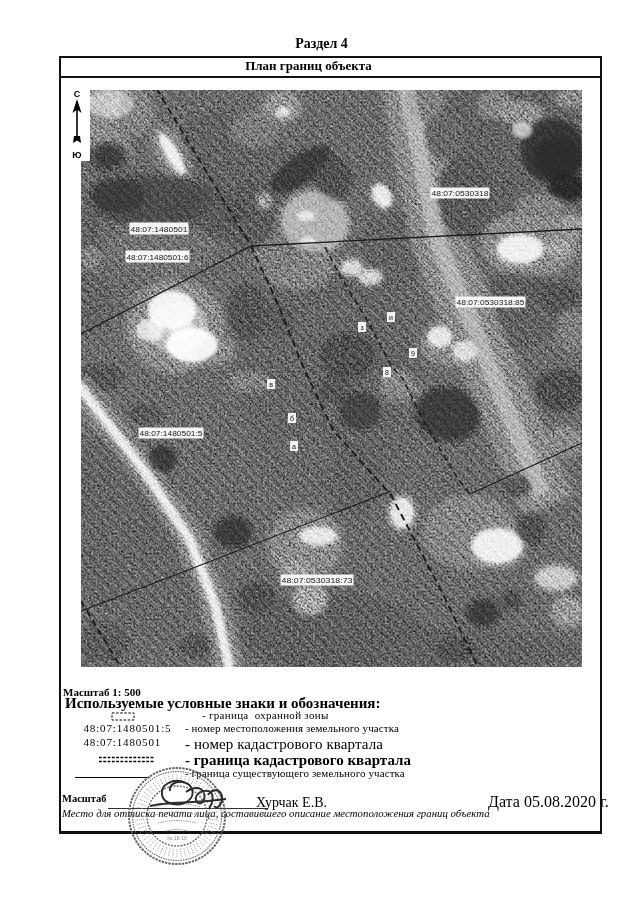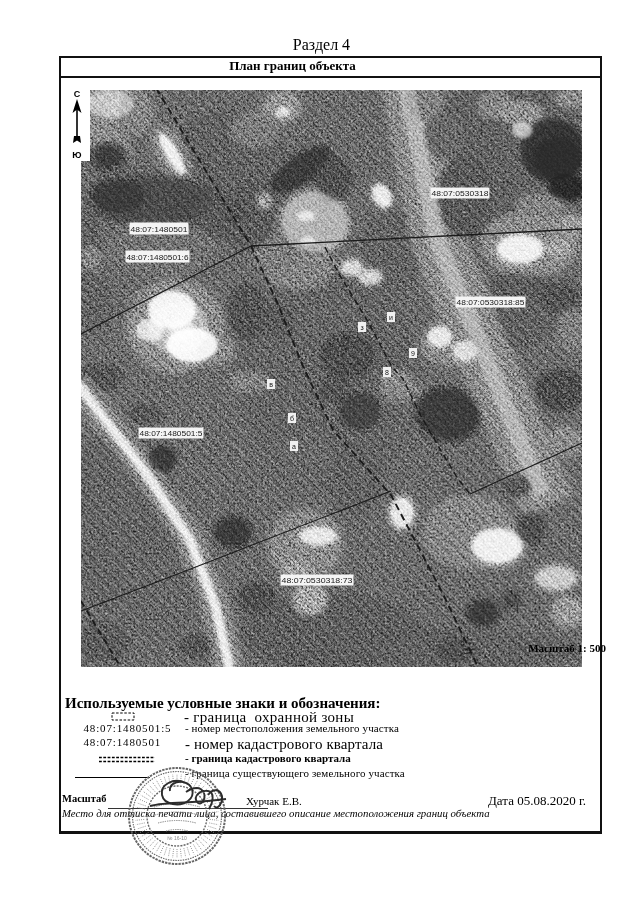--- a/index.html
+++ b/index.html
@@ -1,24 +1,24 @@
 <!DOCTYPE html>
 <html><head><meta charset="utf-8">
 <style>
 html,body{margin:0;padding:0;background:#fff;width:640px;height:905px;overflow:hidden}
 body{font-family:"Liberation Serif",serif;position:relative;color:#000}
 .abs{position:absolute}
 </style></head>
 <body>
 
-<div class="abs" style="left:50px;top:36px;width:543px;text-align:center;font-weight:normal;font-size:16px">Раздел 4</div>
+<div class="abs" style="left:50px;top:36px;width:543px;text-align:center;font-weight:bold;font-size:14px">Раздел 4</div>
 
 <div class="abs" style="left:59px;top:56px;width:539px;height:773px;border:2px solid #111;border-bottom-width:3px"></div>
 
-<div class="abs" style="left:61px;top:58px;width:463px;text-align:center;font-weight:bold;font-size:13px">План границ объекта</div>
+<div class="abs" style="left:77px;top:58px;width:463px;text-align:center;font-weight:bold;font-size:13px">План границ объекта</div>
 
 <div class="abs" style="left:61px;top:76px;width:539px;height:2px;background:#111"></div>
 
 <svg class="abs" style="left:66px;top:86px" width="24" height="86" viewBox="0 0 24 86">
 <text x="11" y="11" font-family="Liberation Sans,sans-serif" font-size="9" font-weight="bold" text-anchor="middle">С</text>
 <line x1="11" y1="16" x2="11" y2="54" stroke="#000" stroke-width="1.6"></line>
 <path d="M11 13 L6.5 27 L11 23.5 L15.5 27 Z" fill="#000"></path>
 <path d="M8 50 L14 50 L15 57 L11 54.5 L7 57 Z" fill="#000"></path>
 <text x="11" y="72" font-family="Liberation Sans,sans-serif" font-size="9" font-weight="bold" text-anchor="middle">Ю</text>
 </svg>
@@ -420,51 +420,51 @@
           <text x="139.5" y="436" fill="#181818" textLength="63" lengthAdjust="spacingAndGlyphs">48:07:1480501:5</text>
         </g>
 <g>
           <rect x="280.5" y="574.5" width="73" height="11" fill="#f4f4f4"></rect>
           <text x="281.5" y="583" fill="#181818" textLength="71" lengthAdjust="spacingAndGlyphs">48:07:0530318:73</text>
         </g>
 </g>
 </g>
 </svg>
 
-<div class="abs" style="left:63px;top:642px;width:543px;text-align:right;font-weight:bold;font-size:11px">Масштаб 1: 500</div>
+<div class="abs" style="left:63px;top:686px;width:543px;text-align:left;font-weight:bold;font-size:11px">Масштаб 1: 500</div>
 
 <div class="abs" style="left:65px;top:695px;font-weight:bold;font-size:15px">Используемые условные знаки и обозначения:</div>
 
 <svg class="abs" style="left:111px;top:712px" width="24" height="9" viewBox="0 0 24 9">
 <rect x="1" y="1" width="22" height="7" fill="none" stroke="#000" stroke-width="1" stroke-dasharray="2.5 1.6"></rect>
 </svg>
-<div class="abs" style="left:184px;top:708.5px;font-size:15px;letter-spacing:0.3px">- граница&nbsp; охранной зоны</div>
+<div class="abs" style="left:202px;top:708.5px;font-size:11px;letter-spacing:0.3px">- граница&nbsp; охранной зоны</div>
 
 <div class="abs" style="left:83.5px;top:721.5px;font-size:11px;letter-spacing:0.85px">48:07:1480501:5</div>
 <div class="abs" style="left:185px;top:722px;font-size:11px;letter-spacing:0.1px">- номер местоположения земельного участка</div>
 
 <div class="abs" style="left:83.5px;top:735.5px;font-size:11px;letter-spacing:0.85px">48:07:1480501</div>
 <div class="abs" style="left:185px;top:736px;font-size:15px;letter-spacing:0.1px">- номер кадастрового квартала</div>
 
 <svg class="abs" style="left:99px;top:756px" width="56" height="8" viewBox="0 0 56 8">
 <line x1="0" y1="1.5" x2="56" y2="1.5" stroke="#000" stroke-width="1.5" stroke-dasharray="2.8 1.5"></line>
 <line x1="0" y1="5.5" x2="56" y2="5.5" stroke="#000" stroke-width="1.5" stroke-dasharray="2.8 1.5"></line>
 </svg>
-<div class="abs" style="left:185px;top:752px;font-weight:bold;font-size:11px">- граница кадастрового квартала</div>
+<div class="abs" style="left:185px;top:752px;font-weight:bold;font-size:15px">- граница кадастрового квартала</div>
 
 <div class="abs" style="left:75px;top:776.5px;width:75px;height:1.5px;background:#000"></div>
 <div class="abs" style="left:185px;top:766.5px;font-size:11px;letter-spacing:0.1px">- граница существующего земельного участка</div>
 
 <div class="abs" style="left:62px;top:793px;font-weight:bold;font-size:10.5px">Масштаб</div>
 
 <div class="abs" style="left:108px;top:807.5px;width:160px;height:1px;background:#333"></div>
 
-<div class="abs" style="left:246px;top:795px;font-size:11px">Хурчак Е.В.</div>
-
-<div class="abs" style="left:488px;top:793px;font-size:13px">Дата 05.08.2020 г.</div>
+<div class="abs" style="left:256px;top:795px;font-size:14px">Хурчак Е.В.</div>
+
+<div class="abs" style="left:488px;top:793px;font-size:16px">Дата 05.08.2020 г.</div>
 
 <div class="abs" style="left:62px;top:806.5px;font-style:italic;font-size:10.8px">Место для оттиска печати лица, составившего описание местоположения границ объекта</div>
 
 <svg class="abs" style="left:123px;top:763px" width="108" height="106" viewBox="0 0 108 106">
 
 <g stroke="#5e5e5e" fill="none" opacity="0.95">
 <circle cx="54" cy="53" r="48" stroke-width="2" stroke-dasharray="2.4 1"></circle>
 <circle cx="54" cy="53" r="44.5" stroke-width="1.2" stroke-dasharray="1.5 1" opacity="0.95"></circle>
 <circle cx="54" cy="53" r="30" stroke-width="1.4" stroke-dasharray="2 1.2"></circle>
 </g>

